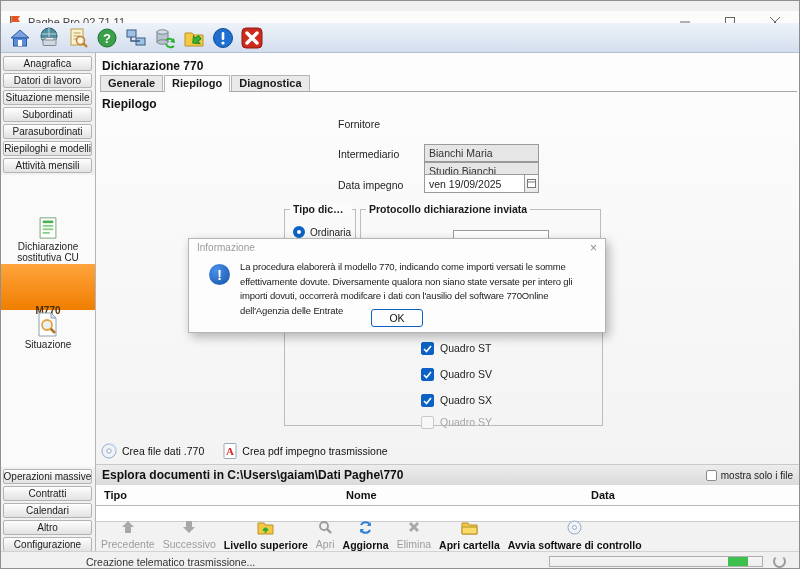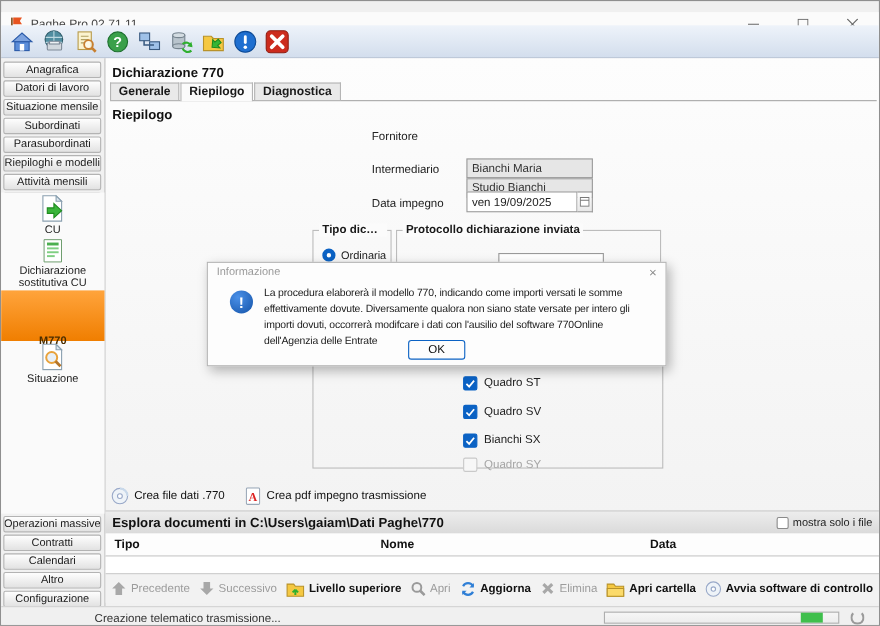--- a/index.html
+++ b/index.html
@@ -83,21 +83,21 @@
   .exp-filter { display:flex; align-items:center; gap:4px; }
   .exp-filter .cb { width:11px; height:11px; }
   .exp-filter-label { font-size:10px; color:#222; }
   .col-header { position:absolute; left:0; top:432px; width:705px; height:21px; background:#fdfdfd;
                 border-bottom:1px solid #b9b9b9; }
   .col { position:absolute; top:4px; font-size:11px; font-weight:bold; color:#111; }
   .table-empty { position:absolute; left:0; top:453px; width:705px; height:15px; background:#fff; }
 
   .exp-toolbar { position:absolute; left:0; top:468px; width:705px; height:27px; background:#f2f2f2;
                  border-top:1px solid #cccccc; display:flex; align-items:center; padding-left:5px; }
-  .exp-tb-item { display:flex; align-items:center; gap:4px; margin-right:8px; white-space:nowrap; }
+  .exp-tb-item { display:flex; align-items:center; gap:4px; margin-right:8px; white-space:nowrap;flex-direction:column; }
   .exp-tb-label { font-size:10.5px; font-weight:bold; color:#111; }
   .exp-tb-item.disabled .exp-tb-label { color:#9c9c9c; font-weight:normal; }
 
   
   .statusbar { position:absolute; left:0; top:550px; width:100%; height:35px; background:#f0f0f0;
                border-top:1px solid #d2d2d2; }
   .status-text { position:absolute; left:85px; top:4px; font-size:10.5px; color:#333; }
   .progress { position:absolute; left:548px; top:4px; width:214px; height:11px;
               border:1px solid #aeaeae; background:linear-gradient(180deg,#f6f6f6,#ededed); }
   .progress-seg { position:absolute; left:178px; top:0; width:20px; height:9px; background:#3fbf4c; }
@@ -224,28 +224,20 @@
       <div class="sbtn">Datori di lavoro</div>
       <div class="sbtn">Situazione mensile</div>
       <div class="sbtn">Subordinati</div>
       <div class="sbtn">Parasubordinati</div>
       <div class="sbtn">Riepiloghi e modelli</div>
       <div class="sbtn">Attività mensili</div>
       <div class="sbtn">Dichiarazioni annuali</div>
     </div>
 
     <div class="tools-panel">
-      <div class="tool" style="top:2px; height:38px;">
-        <svg width="24" height="25" viewBox="0 0 24 25">
-            <path d="M3 1 h12 l5 5 v18 h-17 z" fill="#fff" stroke="#8aa0b0"></path>
-            <path d="M15 1 l5 5 h-5 z" fill="#dde8f0" stroke="#8aa0b0"></path>
-            <path d="M7 12 h6 v-4 l7 6.5 -7 6.5 v-4 h-6 z" fill="#3ab53a" stroke="#1e8a1e"></path>
-          </svg>
-        <div class="tool-label">CU</div>
-      </div>
       <div class="tool" style="top:42px; height:46px;">
         <svg width="24" height="25" viewBox="0 0 24 25">
             <path d="M3 1 h18 v23 h-18 z" fill="#fff" stroke="#6a9a6a"></path>
             <rect x="6" y="4" width="12" height="3" fill="#4caf50"></rect>
             <rect x="6" y="9" width="12" height="2" fill="#7fcf82"></rect>
             <rect x="6" y="13" width="12" height="2" fill="#7fcf82"></rect>
             <rect x="6" y="17" width="8" height="2" fill="#7fcf82"></rect>
           </svg>
         <div class="tool-label">Dichiarazione sostitutiva CU</div>
       </div>
@@ -332,21 +324,21 @@
           </svg>
         </div>
       <span class="cb-label">Quadro SV</span>
     </div>
     <div class="check-row" style="left:325px; top:341px;">
       <div class="cb checked">
           <svg width="9" height="8" viewBox="0 0 9 8">
             <path d="M1 4 L3.5 6.5 L8 1" stroke="#fff" stroke-width="1.6" fill="none"></path>
           </svg>
         </div>
-      <span class="cb-label">Bianchi SX</span>
+      <span class="cb-label">Quadro SX</span>
     </div>
     <div class="check-row" style="left:325px; top:363px;">
       <div class="cb disabled"></div>
       <span class="cb-label disabled">Quadro SY</span>
     </div>
 
     <div class="links-row">
       <div class="link-item">
         <svg width="16" height="16" viewBox="0 0 16 16">
             <circle cx="8" cy="8" r="7" fill="#eef3f8" stroke="#98a8c8"></circle>

